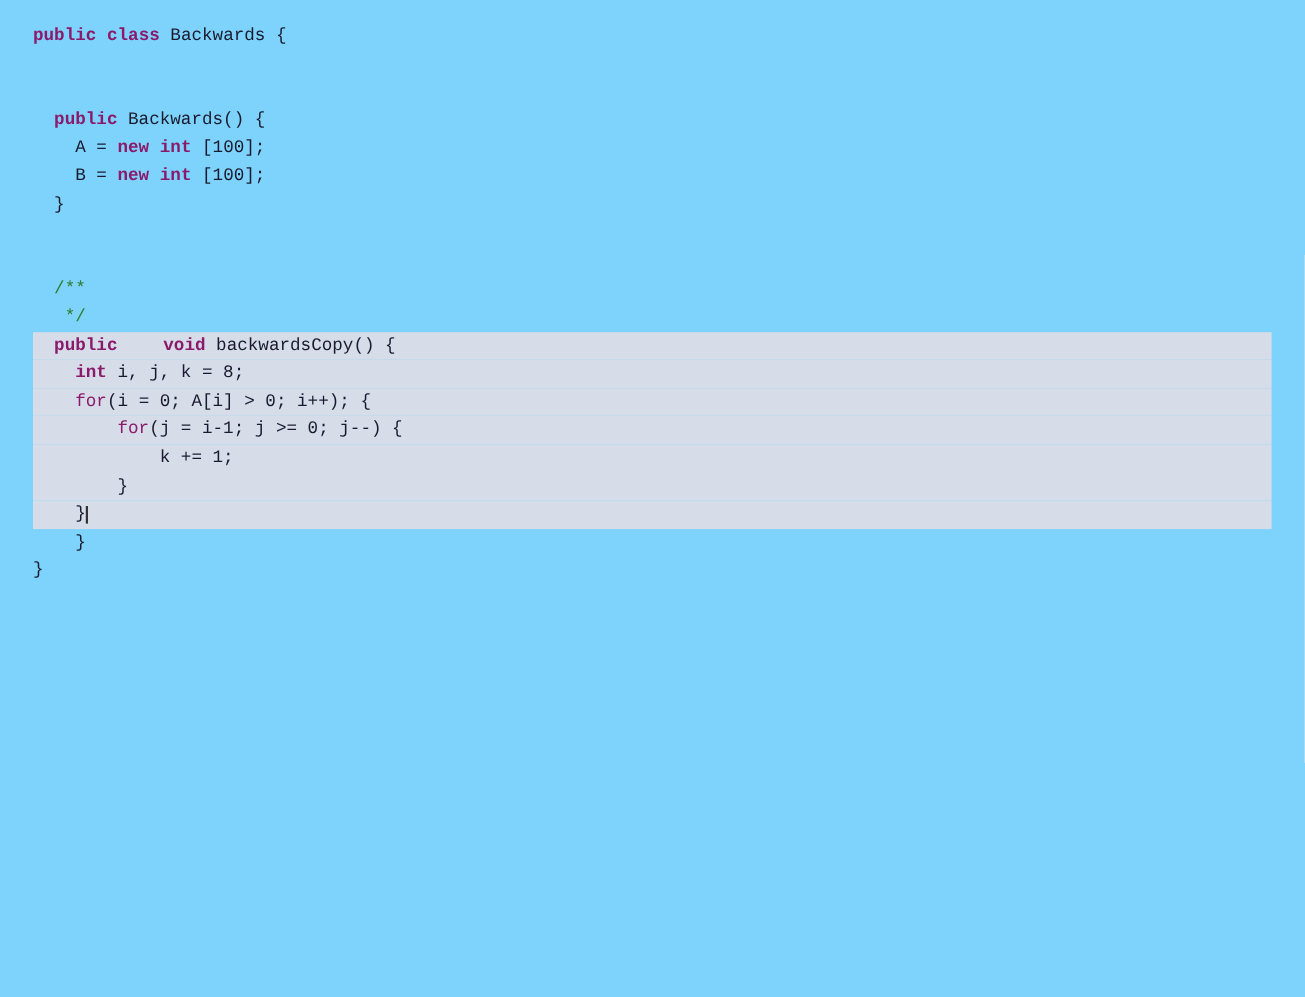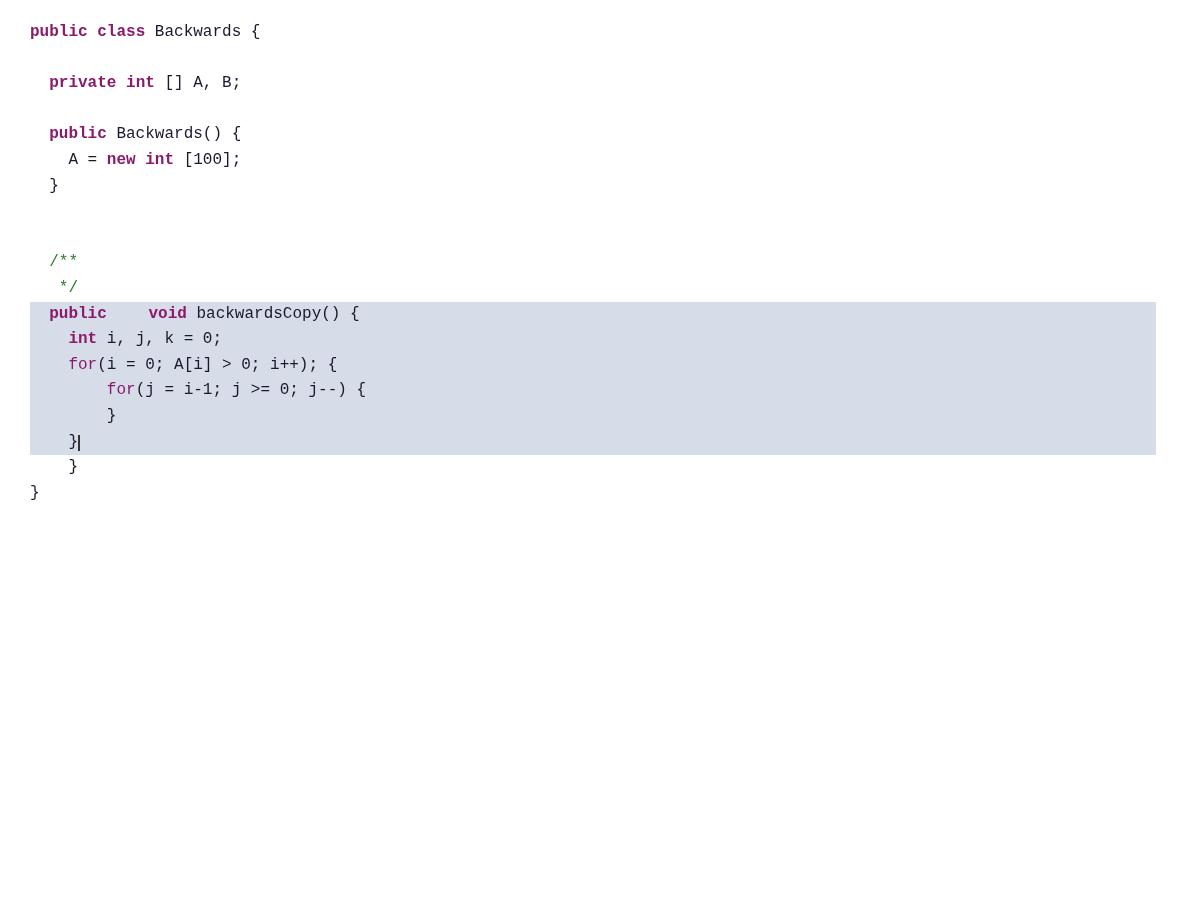--- a/index.html
+++ b/index.html
@@ -13,21 +13,21 @@
       height: 906px;
       background-color: #e8eaf0;
       font-family: 'Courier New', Courier, monospace;
       font-size: 16px;
       overflow: hidden;
     }
 
     .code-container {
       width: 100%;
       height: 100%;
-      background-color: #ffffff;
+      background-color: #7dd3fc;
       padding: 20px 30px;
       line-height: 1.6;
     }
 
     .code-block {
       width: 100%;
       height: 100%;
     }
 
     .line {
@@ -64,50 +64,51 @@
 </head>
 <body>
 
 <div class="code-container">
   <div class="code-block">
 
     <span class="line"><span class="kw-public">public</span><span class="normal"> </span><span class="kw-class">class</span><span class="normal"> Backwards {</span></span>
 
     <span class="line"> </span>
 
-    <span class="line"><span class="normal">  </span><span class="kw-private">private</span><span class="normal"> </span><span class="kw-int">int</span><span class="normal"> [] A, B;</span></span>
 
     <span class="line"> </span>
 
     <span class="line"><span class="normal">  </span><span class="kw-public">public</span><span class="normal"> Backwards() {</span></span>
 
     <span class="line"><span class="normal">    A = </span><span class="kw-new">new</span><span class="normal"> </span><span class="kw-int">int</span><span class="normal"> [100];</span></span>
 
+    <span class="line"><span class="normal">    B = </span><span class="kw-new">new</span><span class="normal"> </span><span class="kw-int">int</span><span class="normal"> [100];</span></span>
 
     <span class="line"><span class="normal">  }</span></span>
 
     <span class="line"> </span>
 
 
     <span class="line"> </span>
 
     <span class="line"><span class="comment">  /**</span></span>
 
 
     <span class="line"><span class="comment">   */</span></span>
 
     <span class="highlighted"><span class="normal">  </span><span class="kw-public">public</span><span class="normal"> </span><span class="kw-void">void</span><span class="normal"> backwardsCopy() {</span></span>
 
-    <span class="highlighted"><span class="normal">    </span><span class="kw-int">int</span><span class="normal"> i, j, k = 0;</span></span>
+    <span class="highlighted"><span class="normal">    </span><span class="kw-int">int</span><span class="normal"> i, j, k = 8;</span></span>
 
     <span class="highlighted"><span class="normal">    </span><span class="kw-for">for</span><span class="normal">(i = 0; A[i] &gt; 0; i++); {</span></span>
 
     <span class="highlighted"><span class="normal">        </span><span class="kw-for">for</span><span class="normal">(j = i-1; j &gt;= 0; j--) {</span></span>
 
 
+    <span class="highlighted"><span class="normal">            k += 1;</span></span>
 
     <span class="highlighted"><span class="normal">        }</span></span>
 
     <span class="highlighted"><span class="normal">    }</span><span class="cursor"></span></span>
 
     <span class="line"><span class="normal">    }</span></span>
 
     <span class="line"><span class="normal">}</span></span>
 
   </div>

